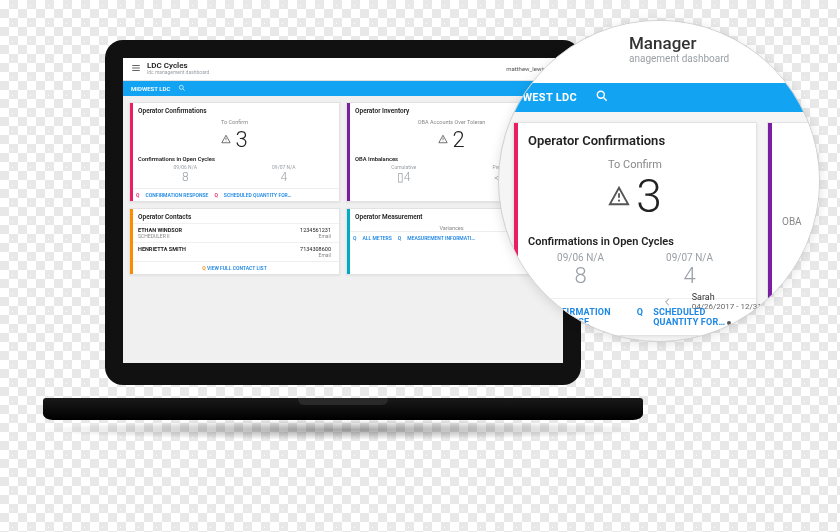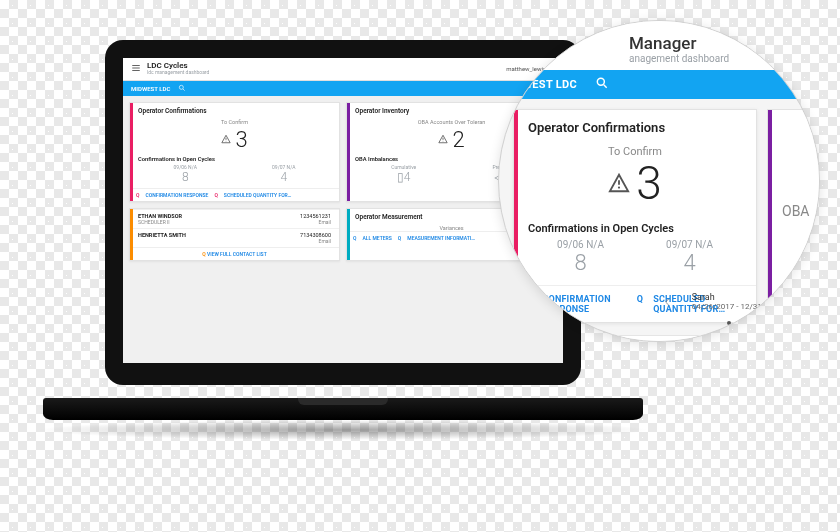--- a/index.html
+++ b/index.html
@@ -62,42 +62,42 @@
   .contact{ display:flex; justify-content:space-between; padding:3px 8px; border-top:1px solid #f0f0f0;}
   .contact .nm{ font-weight:700; font-size:5.5px;}
   .contact .rl{ font-size:5px; color:#888;}
   .contact .ph{ font-size:5.5px; text-align:right;}
   .contact .em{ font-size:5px; color:#888; text-align:right;}
   .viewall{ text-align:center; color:#1e88e5; font-size:5px; font-weight:600; padding:3px 0; border-top:1px solid #eee;}
 
   
   .mag { position:absolute; left:498px; top:20px; width:322px; height:322px; border-radius:50%; border:1px solid #d0d0d0; background:#f5f5f5; overflow:hidden; box-shadow:0 2px 12px rgba(0,0,0,.12);}
   .mag-inner{ transform-origin: top left; font-size:10px; color:#222; width:100%; }
-  .mhdr{ background:#fff; padding:12px 16px 6px 130px;}
+  .mhdr{ background:#fff; padding:12px 16px 19px 130px;}
   .mhdr .t{ font-size:17px; font-weight:500; color:#333;}
   .mhdr .s{ font-size:10px; color:#9aa0a6;}
   .mbar{ background:#12a4f2; color:#fff; padding:6px 16px; display:flex; align-items:center; gap:18px; font-weight:700; font-size:11px; letter-spacing:.3px;}
   .mbar svg{ width:14px;height:14px; fill:#fff;}
   .mgrid{ display:grid; grid-template-columns: 244px 62px; gap:10px; padding:10px 0 0 14px;}
   .mcard{ background:#fff; border:1px solid #e2e2e2; position:relative; box-shadow:0 1px 4px rgba(0,0,0,.08);}
   .mcard .accent{ position:absolute; left:0; top:0; bottom:0; width:4px; }
   .mcard .ctitle{ font-weight:600; padding:10px 12px 2px 14px; font-size:13px;}
   .msub{ text-align:center; color:#888; font-size:11px; margin-top:8px;}
   .mbig{ display:flex; align-items:center; justify-content:center; gap:6px; font-size:46px; font-weight:300; line-height:1; padding:2px 0 10px;}
   .mtri{ width:22px;height:22px;}
   .msec{ font-weight:600; font-size:11px; padding:6px 14px 4px;}
   .mpair{ display:flex; justify-content:space-around; padding:0 12px 10px;}
   .mpair .col{ text-align:center;}
   .mpair .lbl{ font-size:10px; color:#9aa0a6;}
   .mpair .val{ font-size:22px; color:#9aa0a6; font-weight:300;}
   .mlinks{ border-top:1px solid #eee; display:flex; gap:10px; padding:8px 12px; font-size:9px; color:#1e88e5; font-weight:700; letter-spacing:.2px;}
   .mlinks .q{ font-family: inherit; font-size:9px; color:#1e88e5;}
   .mside{ background:#fff; border:1px solid #e2e2e2; position:relative; padding:10px 8px;}
   .mside .accent{ position:absolute; left:0; top:0; bottom:0; width:4px;}
-  .mside .oba{ font-size:14px; color:#888; position:absolute; top:44%; left:14px;}
+  .mside .oba{ font-size:10px; color:#888; position:absolute; top:44%; left:14px;}
   .mbottom{ padding:12px 0 0 70px;}
   .mbottom .ctitle2{ font-weight:600; font-size:13px; background:#fff; border:1px solid #e5e5e5; border-left:4px solid #fb8c00; padding:10px 12px; width:200px;}
   .mnote{ position:absolute; bottom:30px; right:36px; font-size:8px; color:#666; display:flex; align-items:center; gap:20px;}
   .mnote .nm{ font-size:9px; color:#333;}
   .mnote svg{ width:8px;height:8px;}
   .dots{ position:absolute; bottom:16px; right:64px; display:flex; gap:4px;}
   .dots span{ width:4px;height:4px; border-radius:50%; background:#cfcfcf;}
   .dots span.on{ background:#555;}
 </style>
 </head>
@@ -190,20 +190,21 @@
             </div>
             <div class="col">
               <div class="lbl">Previous</div>
               <div class="val"><span>◁</span><span>2</span></div>
             </div>
           </div>
         </div>
 
         <div class="card">
           <div class="accent orange"></div>
+          <div class="ctitle">Operator Contacts</div>
           <div class="contact">
             <div>
               <div class="nm">ETHAN WINDSOR</div>
               <div class="rl">SCHEDULER II</div>
             </div>
             <div>
               <div class="ph">1234561231</div>
               <div class="em">Email</div>
             </div>
           </div>

